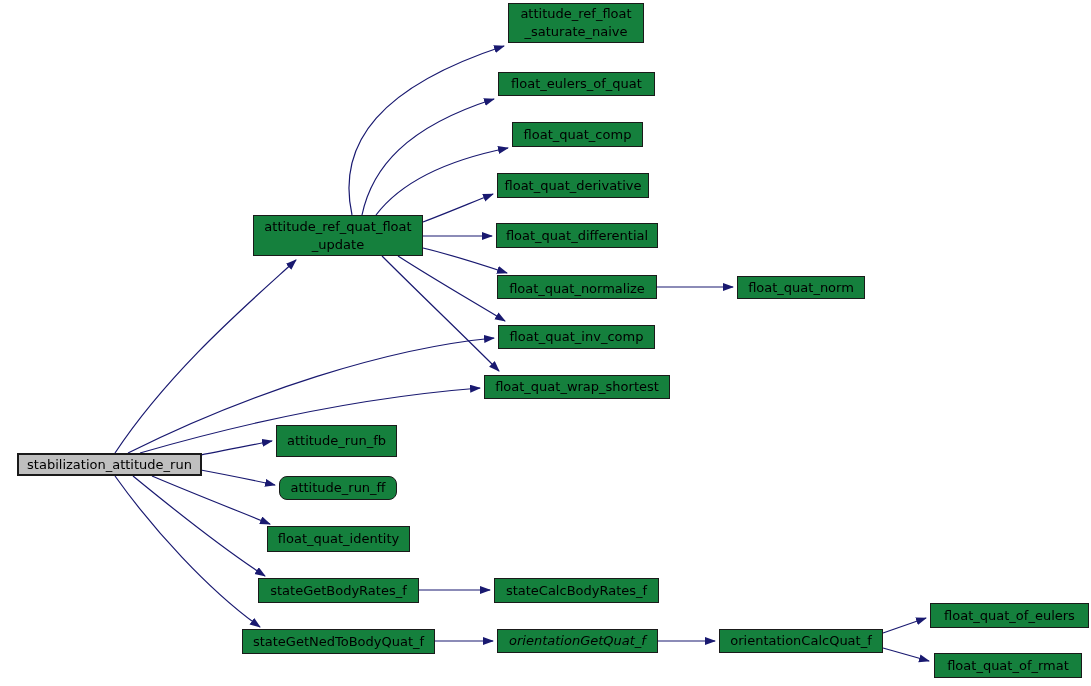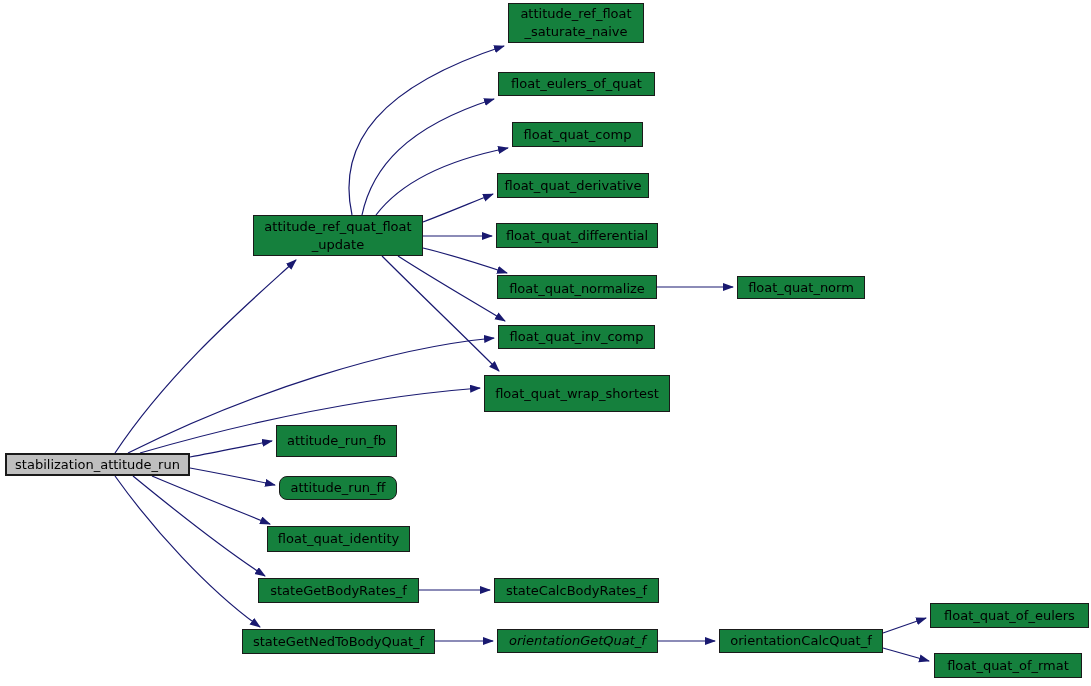--- a/index.html
+++ b/index.html
@@ -39,20 +39,21 @@
     align-items: center;
     justify-content: center;
     text-align: center;
     white-space: nowrap;
     cursor: pointer;
   }
   .node.focus {
     background: #bfbfbf;
     border-width: 2px;
     cursor: default;
+    margin-left: 12px;
   }
   .node .node-line {
     display: block;
   }
 </style>
 </head>
 <body>
 
 <div id="call-graph">
   <svg id="edges-layer" width="1091" height="686" viewBox="0 0 1091 686" xmlns="http://www.w3.org/2000/svg">
@@ -112,21 +113,21 @@
       </div>
       <div class="node" style="left: 497px; top: 275px; width: 160px; height: 24px; justify-content: flex-end;">
         <span class="node-line">float_quat_normalize</span>
       </div>
       <div class="node" style="left: 737px; top: 276px; width: 128px; height: 23px;">
         <span class="node-line">float_quat_norm</span>
       </div>
       <div class="node" style="left: 498px; top: 325px; width: 157px; height: 24px;">
         <span class="node-line">float_quat_inv_comp</span>
       </div>
-      <div class="node" style="left: 484px; top: 375px; width: 186px; height: 37px;">
+      <div class="node" style="left: 484px; top: 375px; width: 186px; height: 24px;">
         <span class="node-line">float_quat_wrap_shortest</span>
       </div>
       <div class="node" style="left: 276px; top: 425px; width: 121px; height: 32px;">
         <span class="node-line">attitude_run_fb</span>
       </div>
       <div class="node" style="left: 279px; top: 476px; width: 118px; height: 24px; border-radius: 8px;">
         <span class="node-line">attitude_run_ff</span>
       </div>
       <div class="node" style="left: 267px; top: 526px; width: 143px; height: 26px;">
         <span class="node-line">float_quat_identity</span>

